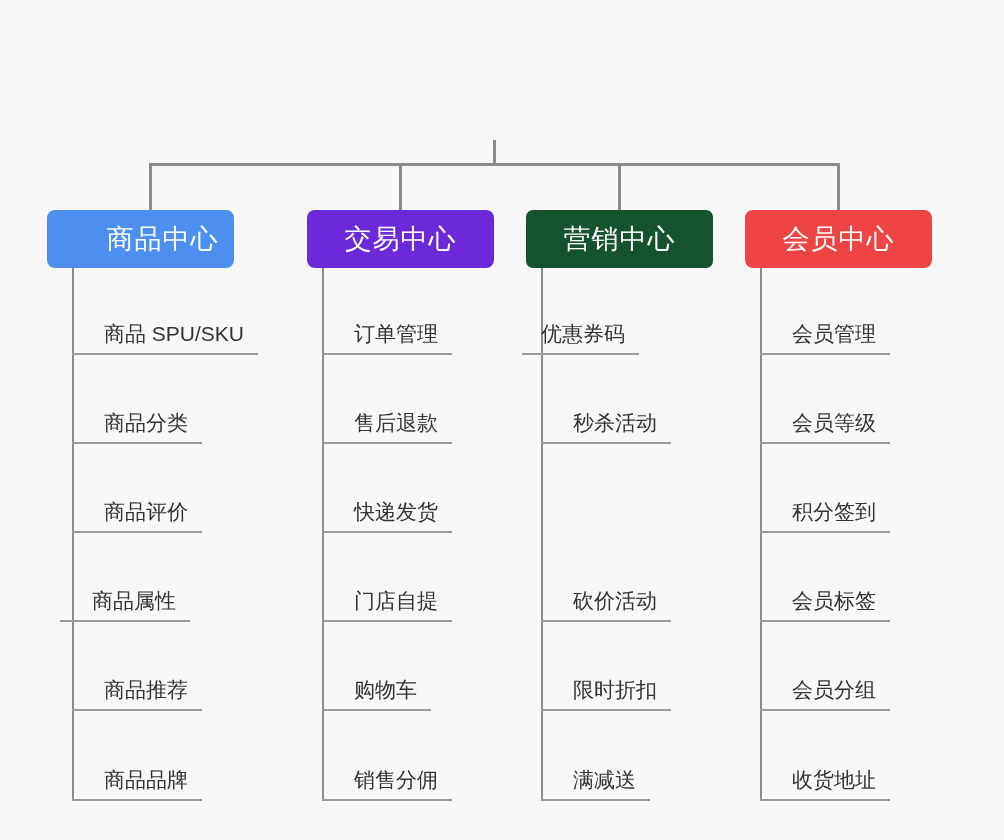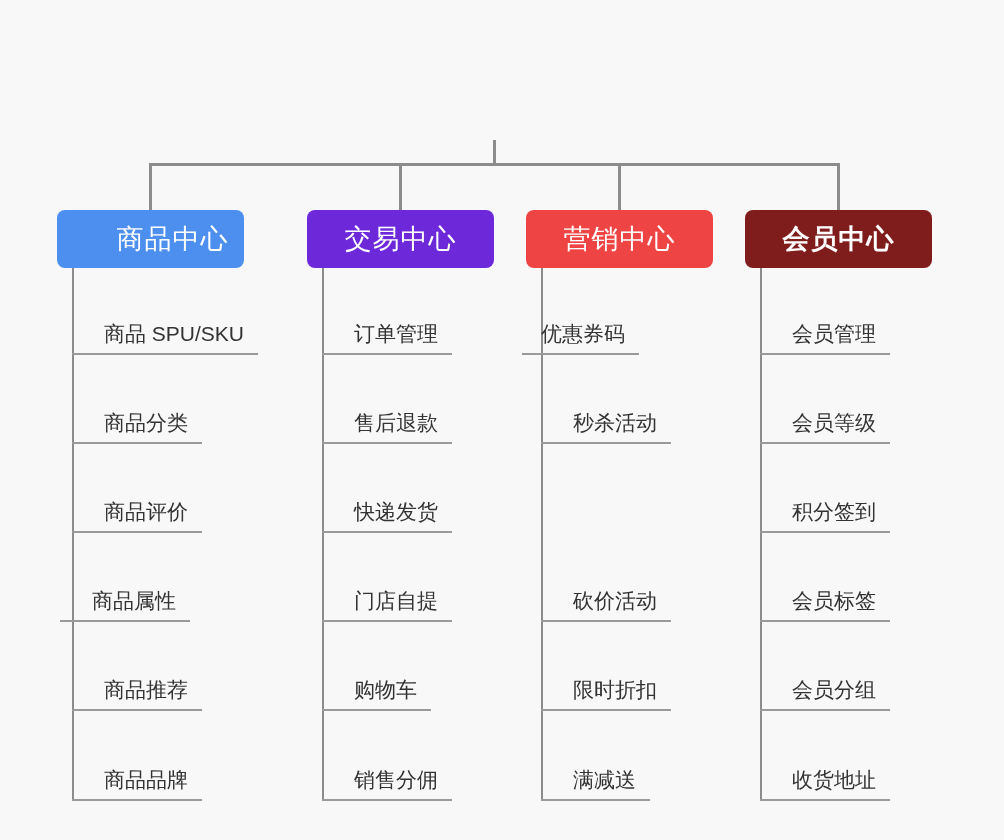--- a/index.html
+++ b/index.html
@@ -28,21 +28,21 @@
   .drop.d1{left:149px;} .drop.d2{left:399px;} .drop.d3{left:618px;} .drop.d4{left:837px;}
 
   
   .branch{
     position:absolute;top:210px;width:187px;height:58px;
     border-radius:8px;box-sizing:border-box;
     display:flex;align-items:center;justify-content:center;
     color:#FFFFFF;font-size:27px;letter-spacing:1px;
     cursor:default;
   }
-  .branch.c1{left:57px;padding-left:44px;} .branch.c2{left:307px;} .branch.c3{left:526px;} .branch.c4{left:745px;}
+  .branch.c1{left:47px;padding-left:44px;} .branch.c2{left:307px;} .branch.c3{left:526px;} .branch.c4{left:745px;}
 
   
   .spine{position:absolute;top:268px;width:2px;height:533px;background:#8C8C8C;}
   .spine.s1{left:72px;} .spine.s2{left:322px;} .spine.s3{left:541px;} .spine.s4{left:760px;}
 
   
   .item{
     position:absolute;height:42px;box-sizing:border-box;
     padding:0 14px 5px 32px;
     border-bottom:2px solid #9A9A9A;
@@ -59,22 +59,22 @@
 
   <div class="line v-root"></div>
   <div class="line h-main"></div>
   <div class="line drop d1"></div>
   <div class="line drop d2"></div>
   <div class="line drop d3"></div>
   <div class="line drop d4"></div>
 
   <div class="branch c1" style="background-color: rgb(77, 143, 239);">商品中心</div>
   <div class="branch c2" style="background-color: #6d28d9;">交易中心</div>
-  <div class="branch c3" style="background-color: #ef4444;">营销中心</div>
-  <div class="branch c4" style="background-color: #7f1d1d; font-weight: bold;">会员中心</div>
+  <div class="branch c3" style="background-color: #14532d; border-radius: 7px;">营销中心</div>
+  <div class="branch c4" style="background-color: #ef4444;">会员中心</div>
 
   <div class="spine s1"></div>
   <div class="spine s2"></div>
   <div class="spine s3"></div>
   <div class="spine s4"></div>
 
   <div class="item" style="left:72px;top:313px;">商品 SPU/SKU</div>
   <div class="item" style="left:72px;top:402px;">商品分类</div>
   <div class="item" style="left:72px;top:491px;">商品评价</div>
   <div class="item" style="left:60px;top:580px;">商品属性</div>

